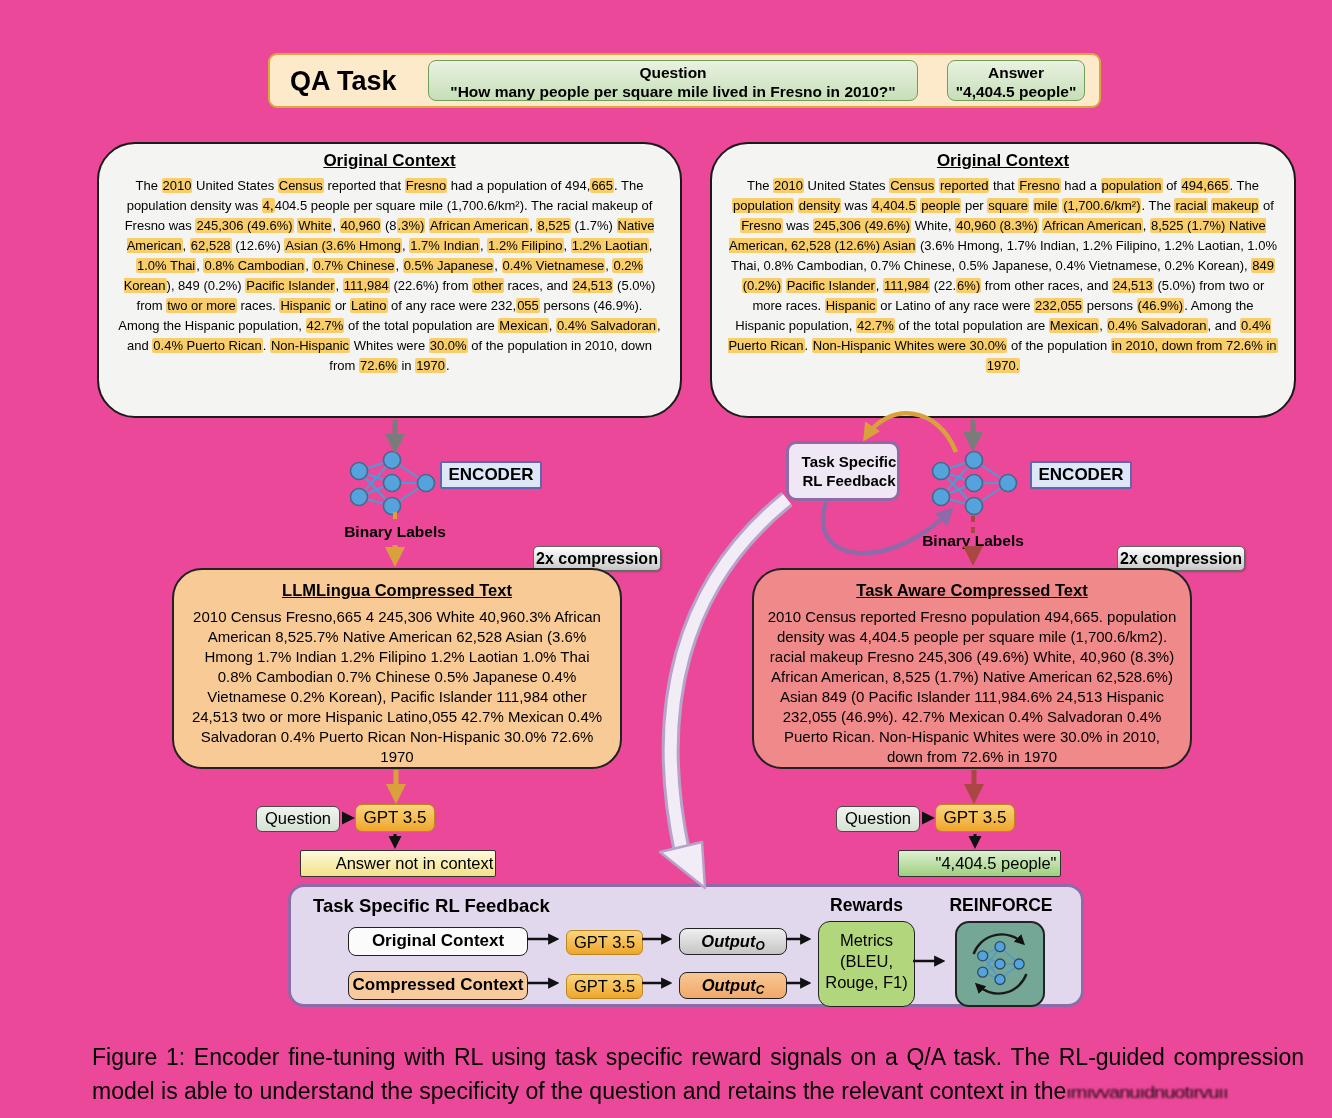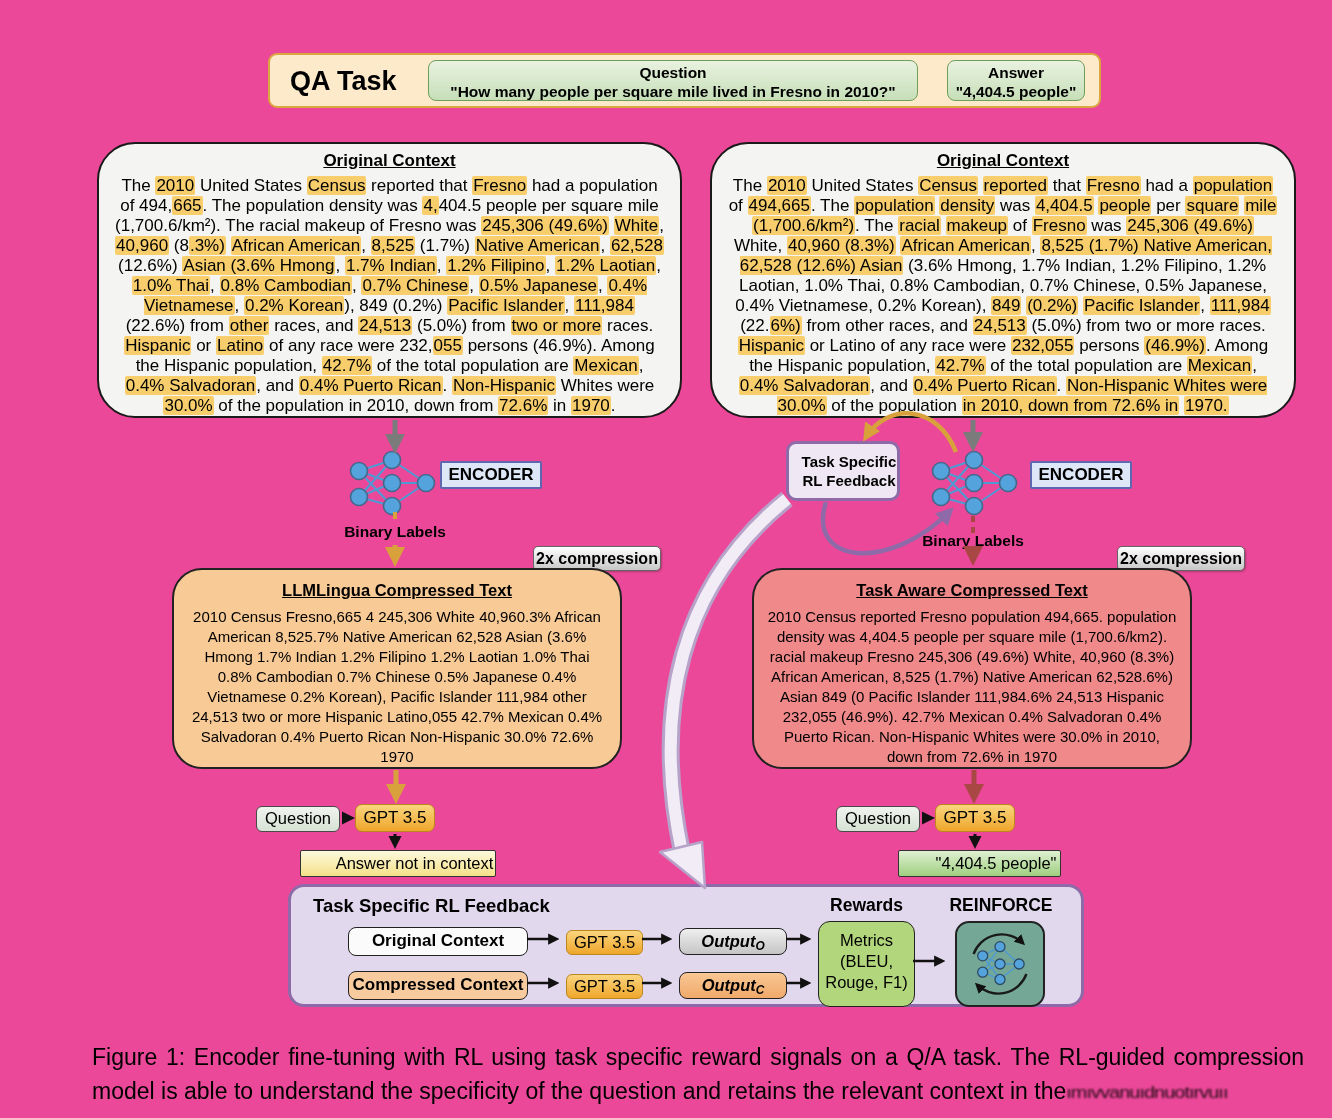--- a/index.html
+++ b/index.html
@@ -21,21 +21,21 @@
   .sec-heading{position:absolute;top:118px;font-size:21.5px;font-weight:bold;padding:1px 16px;white-space:nowrap;margin-top:46px;}
   .left-h{left:107px;background:#F6C89C;}
   .right-h{left:966px;background:#F2A5A3;top:120px;}
 
   
   .ctx-box{position:absolute;top:142px;height:276px;box-sizing:border-box;background:#F4F4F2;
            border:2px solid #1a1a1a;border-radius:38px;text-align:center;padding:5px 16px;}
   .ctx-box.l{left:97px;width:585px;}
   .ctx-box.r{left:710px;width:586px;}
   .box-title{font-size:17px;font-weight:bold;text-decoration:underline;margin:2px 0 5px;}
-  .ctx-body{font-size:17px;line-height:20px;}
+  .ctx-body{font-size:13px;line-height:20px;}
   mark{background:#F8CE6D;color:inherit;padding:0 1px;border-radius:2px;}
 
   
   .nn-icon{position:absolute;}
   .enc-label{position:absolute;top:461px;width:102px;height:28px;box-sizing:border-box;text-align:center;
              background:#DEE7F8;border:2px solid #5F67B0;font-weight:bold;font-size:17px;line-height:24px;border-radius:2px;}
   .binary{position:absolute;width:130px;text-align:center;font-weight:bold;font-size:15.5px;}
 
   .badge{position:absolute;top:546px;width:128px;height:25px;box-sizing:border-box;text-align:center;
          background:linear-gradient(#ffffff,#c7c7c7);border:1.5px solid #666;border-radius:5px;

